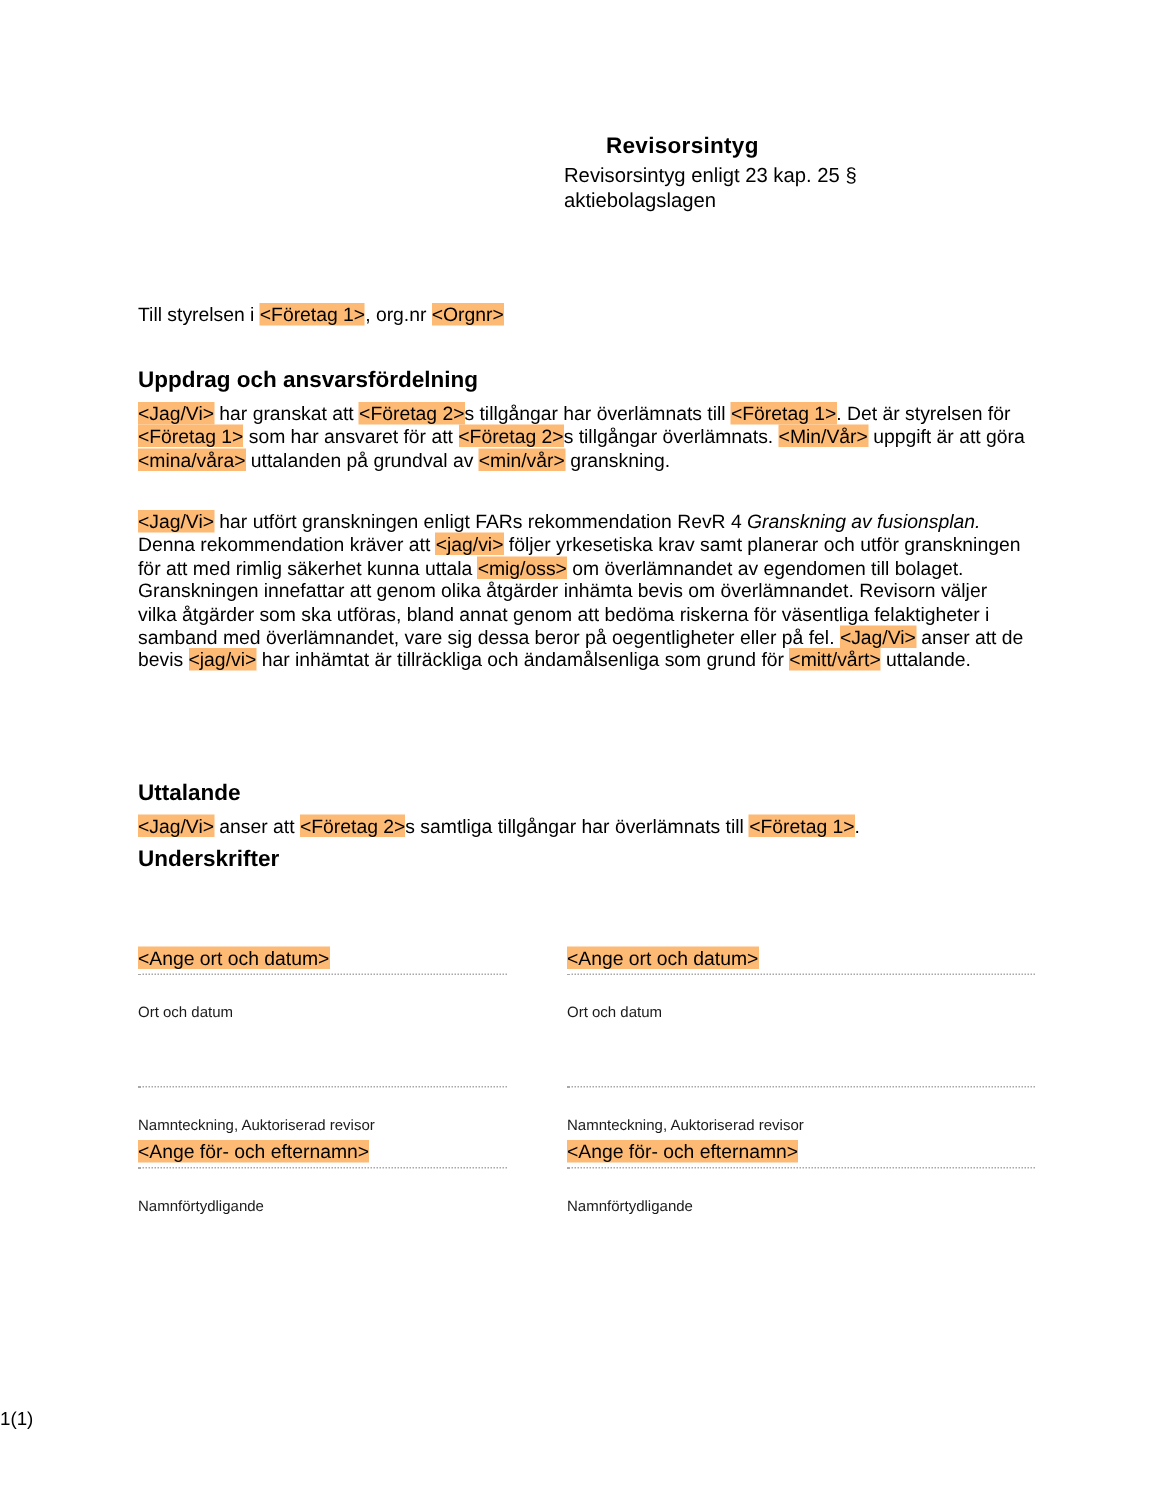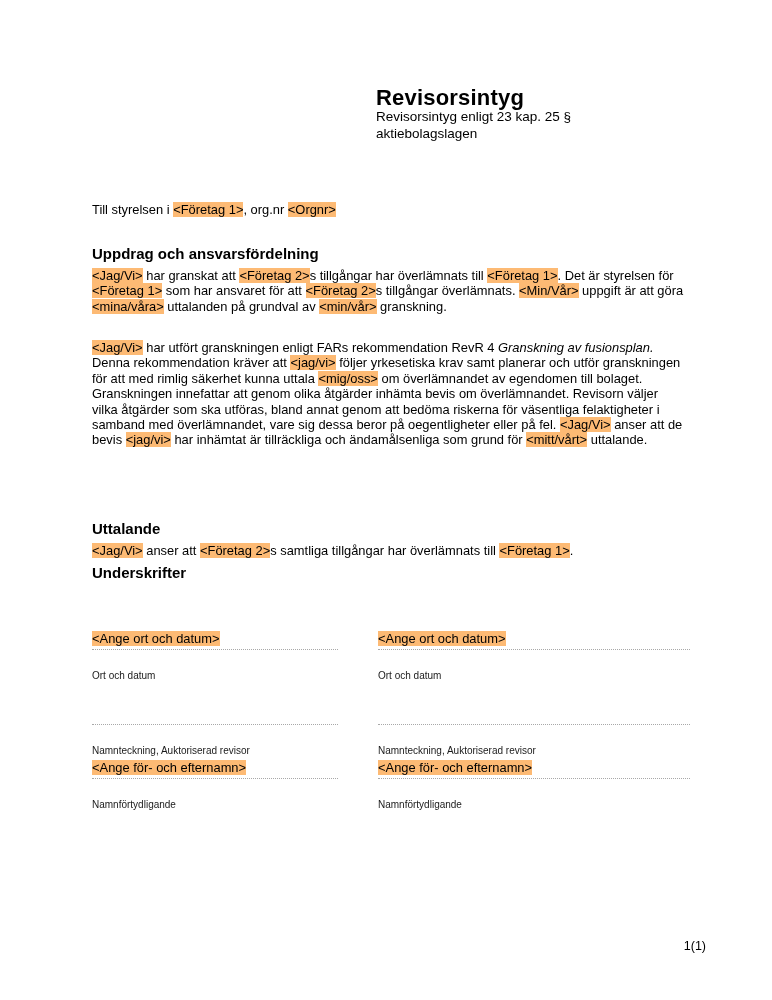--- a/index.html
+++ b/index.html
@@ -16,24 +16,25 @@
     position: relative;
     width: 772px;
     height: 1000px;
     background: #ffffff;
   }
   .abs { position: absolute; }
 
   
   .title-block { left: 376px; top: 88px; width: 320px; }
   .doc-title {
-    font-size: 22px;
+    font-size: 15px;
     font-weight: bold;
     line-height: 20px;
     letter-spacing: 0.2px;
+    margin-left: 28px;
   }
   .doc-subtitle {
     font-size: 13.5px;
     line-height: 17px;
   }
 
   
   .bodytext {
     font-size: 12.9px;
     line-height: 15.4px;
@@ -79,21 +80,21 @@
   .sig-spacer { height: 42px; }
   .sig-blank-line {
     height: 0;
     border-bottom: 1px dotted #a8a8a8;
   }
   .sig-name-row { margin-top: 3px; }
 
   
   .page-number {
     left: 0; top: 939px; width: 706px;
-    text-align: right;
+    text-align: left;
     font-size: 12.5px;
   }
 </style>
 </head>
 <body>
 
 <div class="doc-page">
 
   <div class="abs title-block">
     <div class="doc-title">Revisorsintyg</div>

